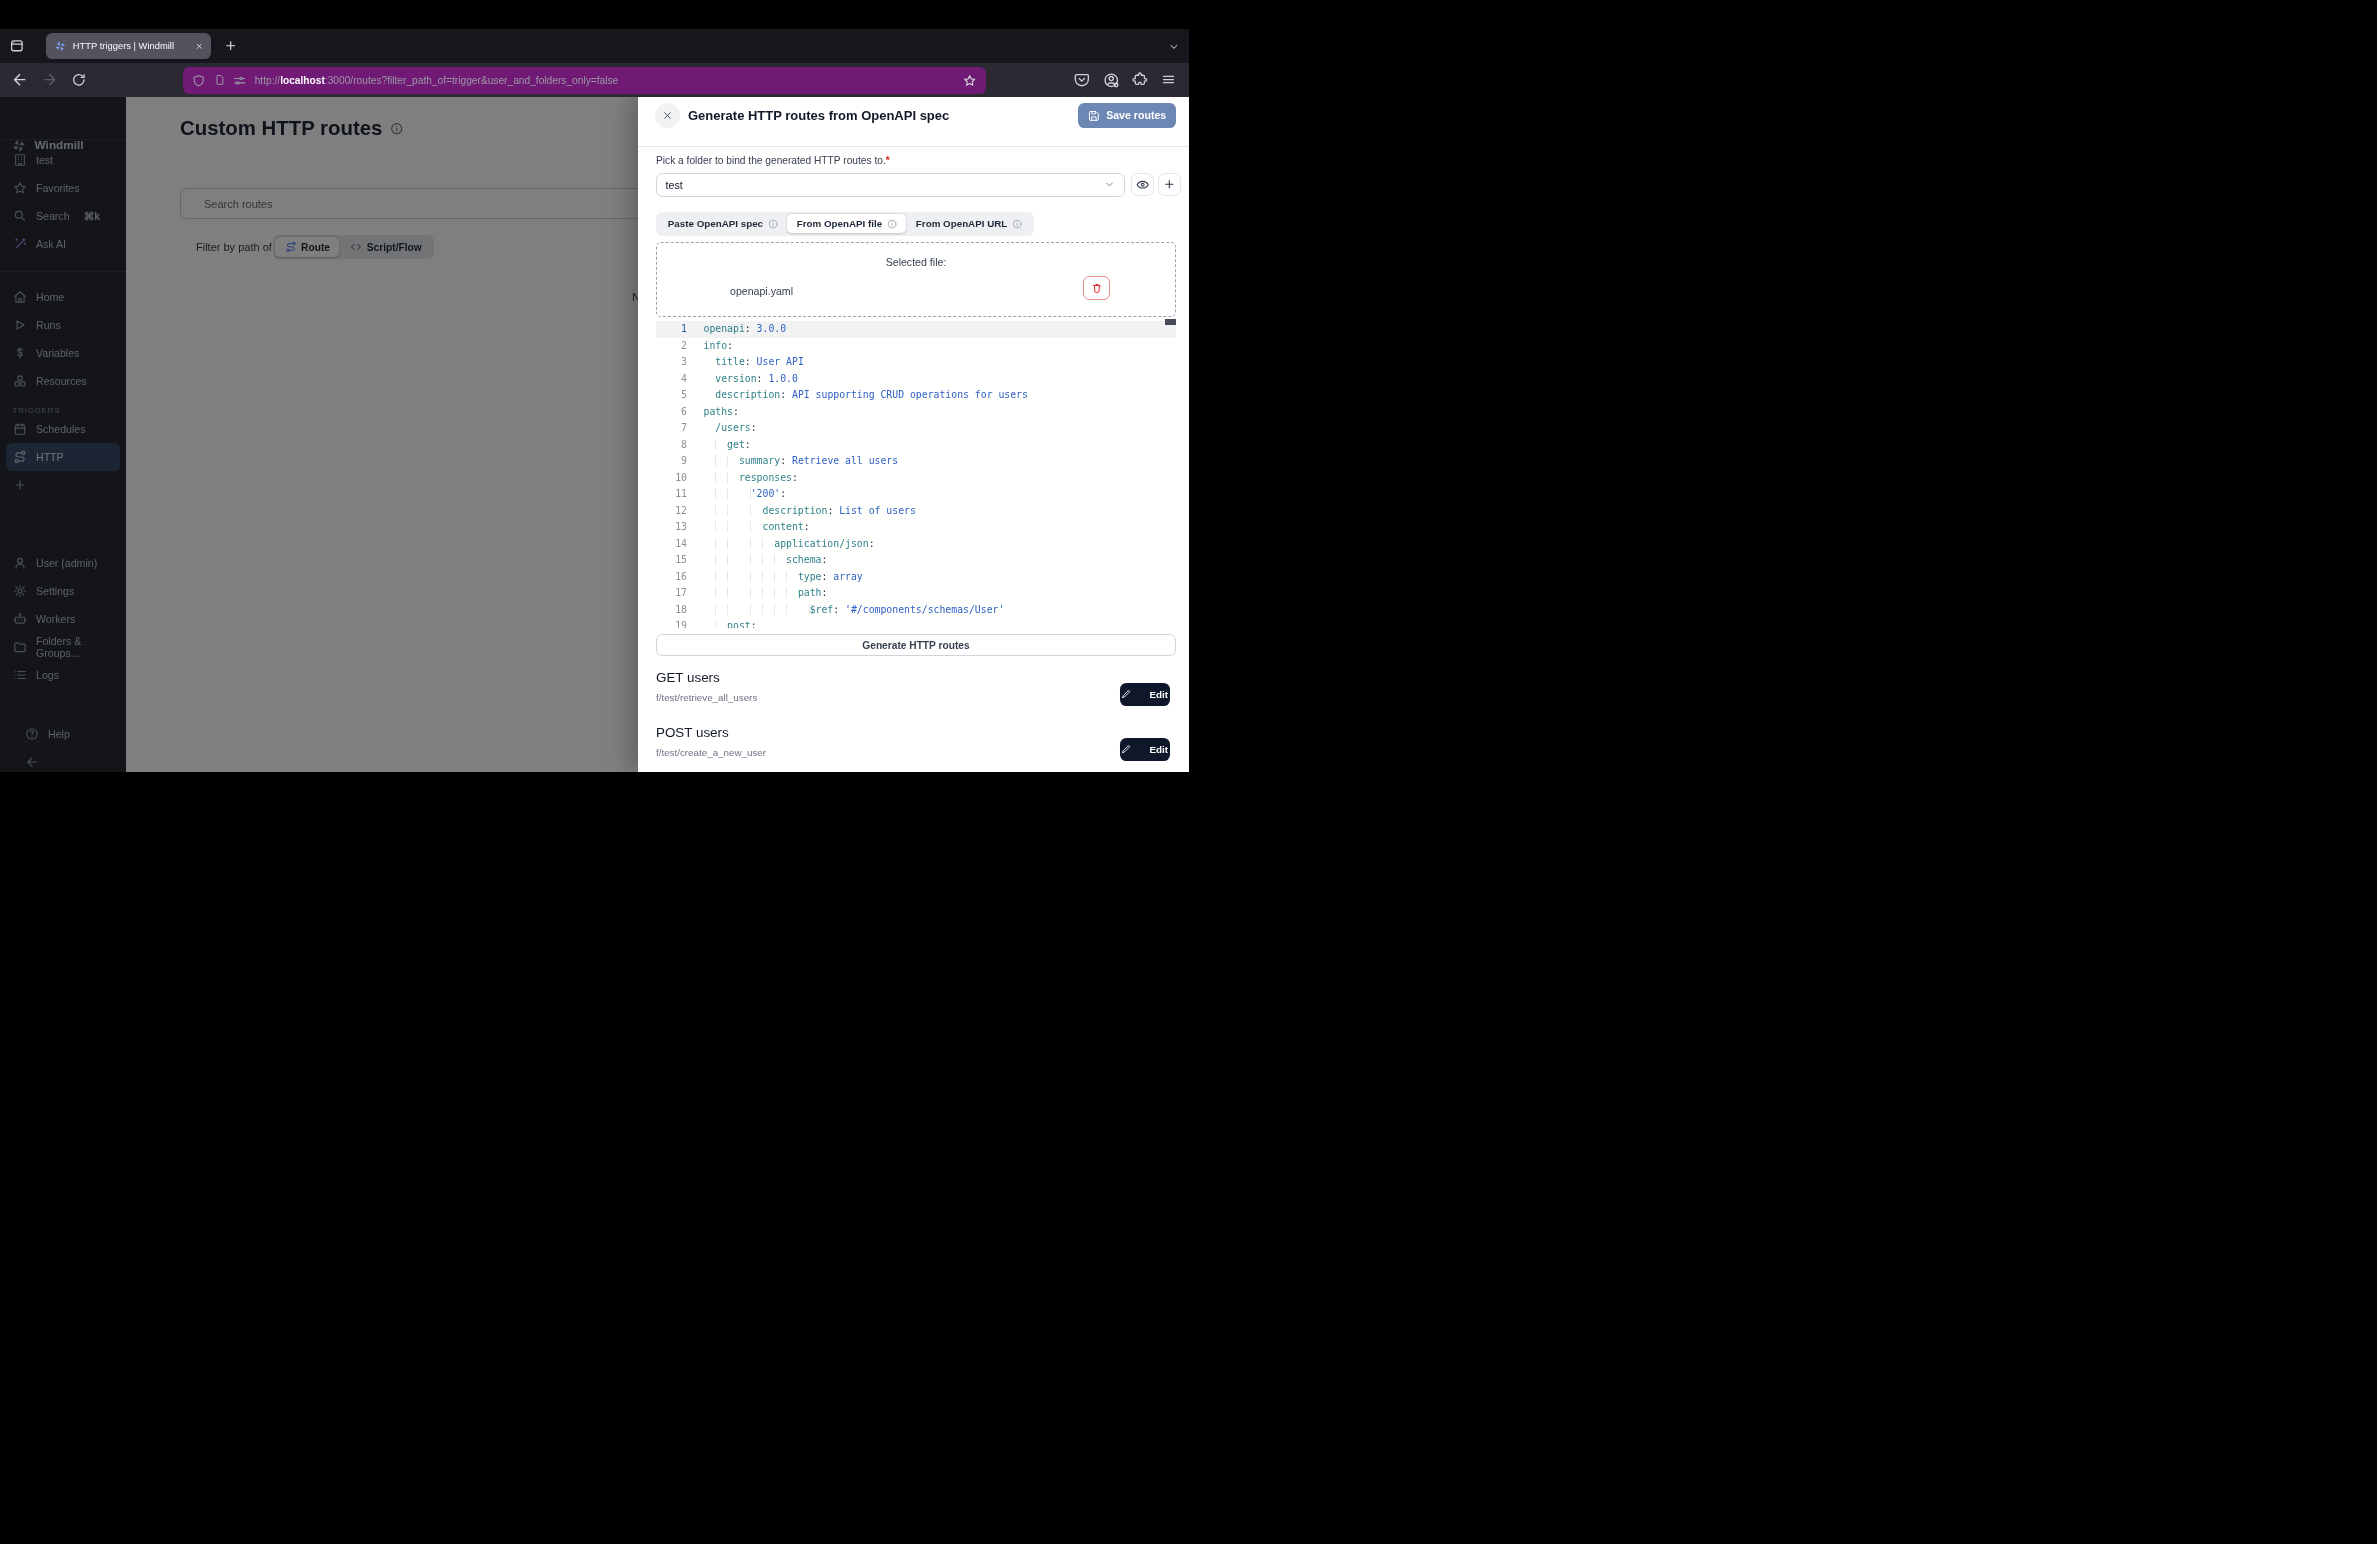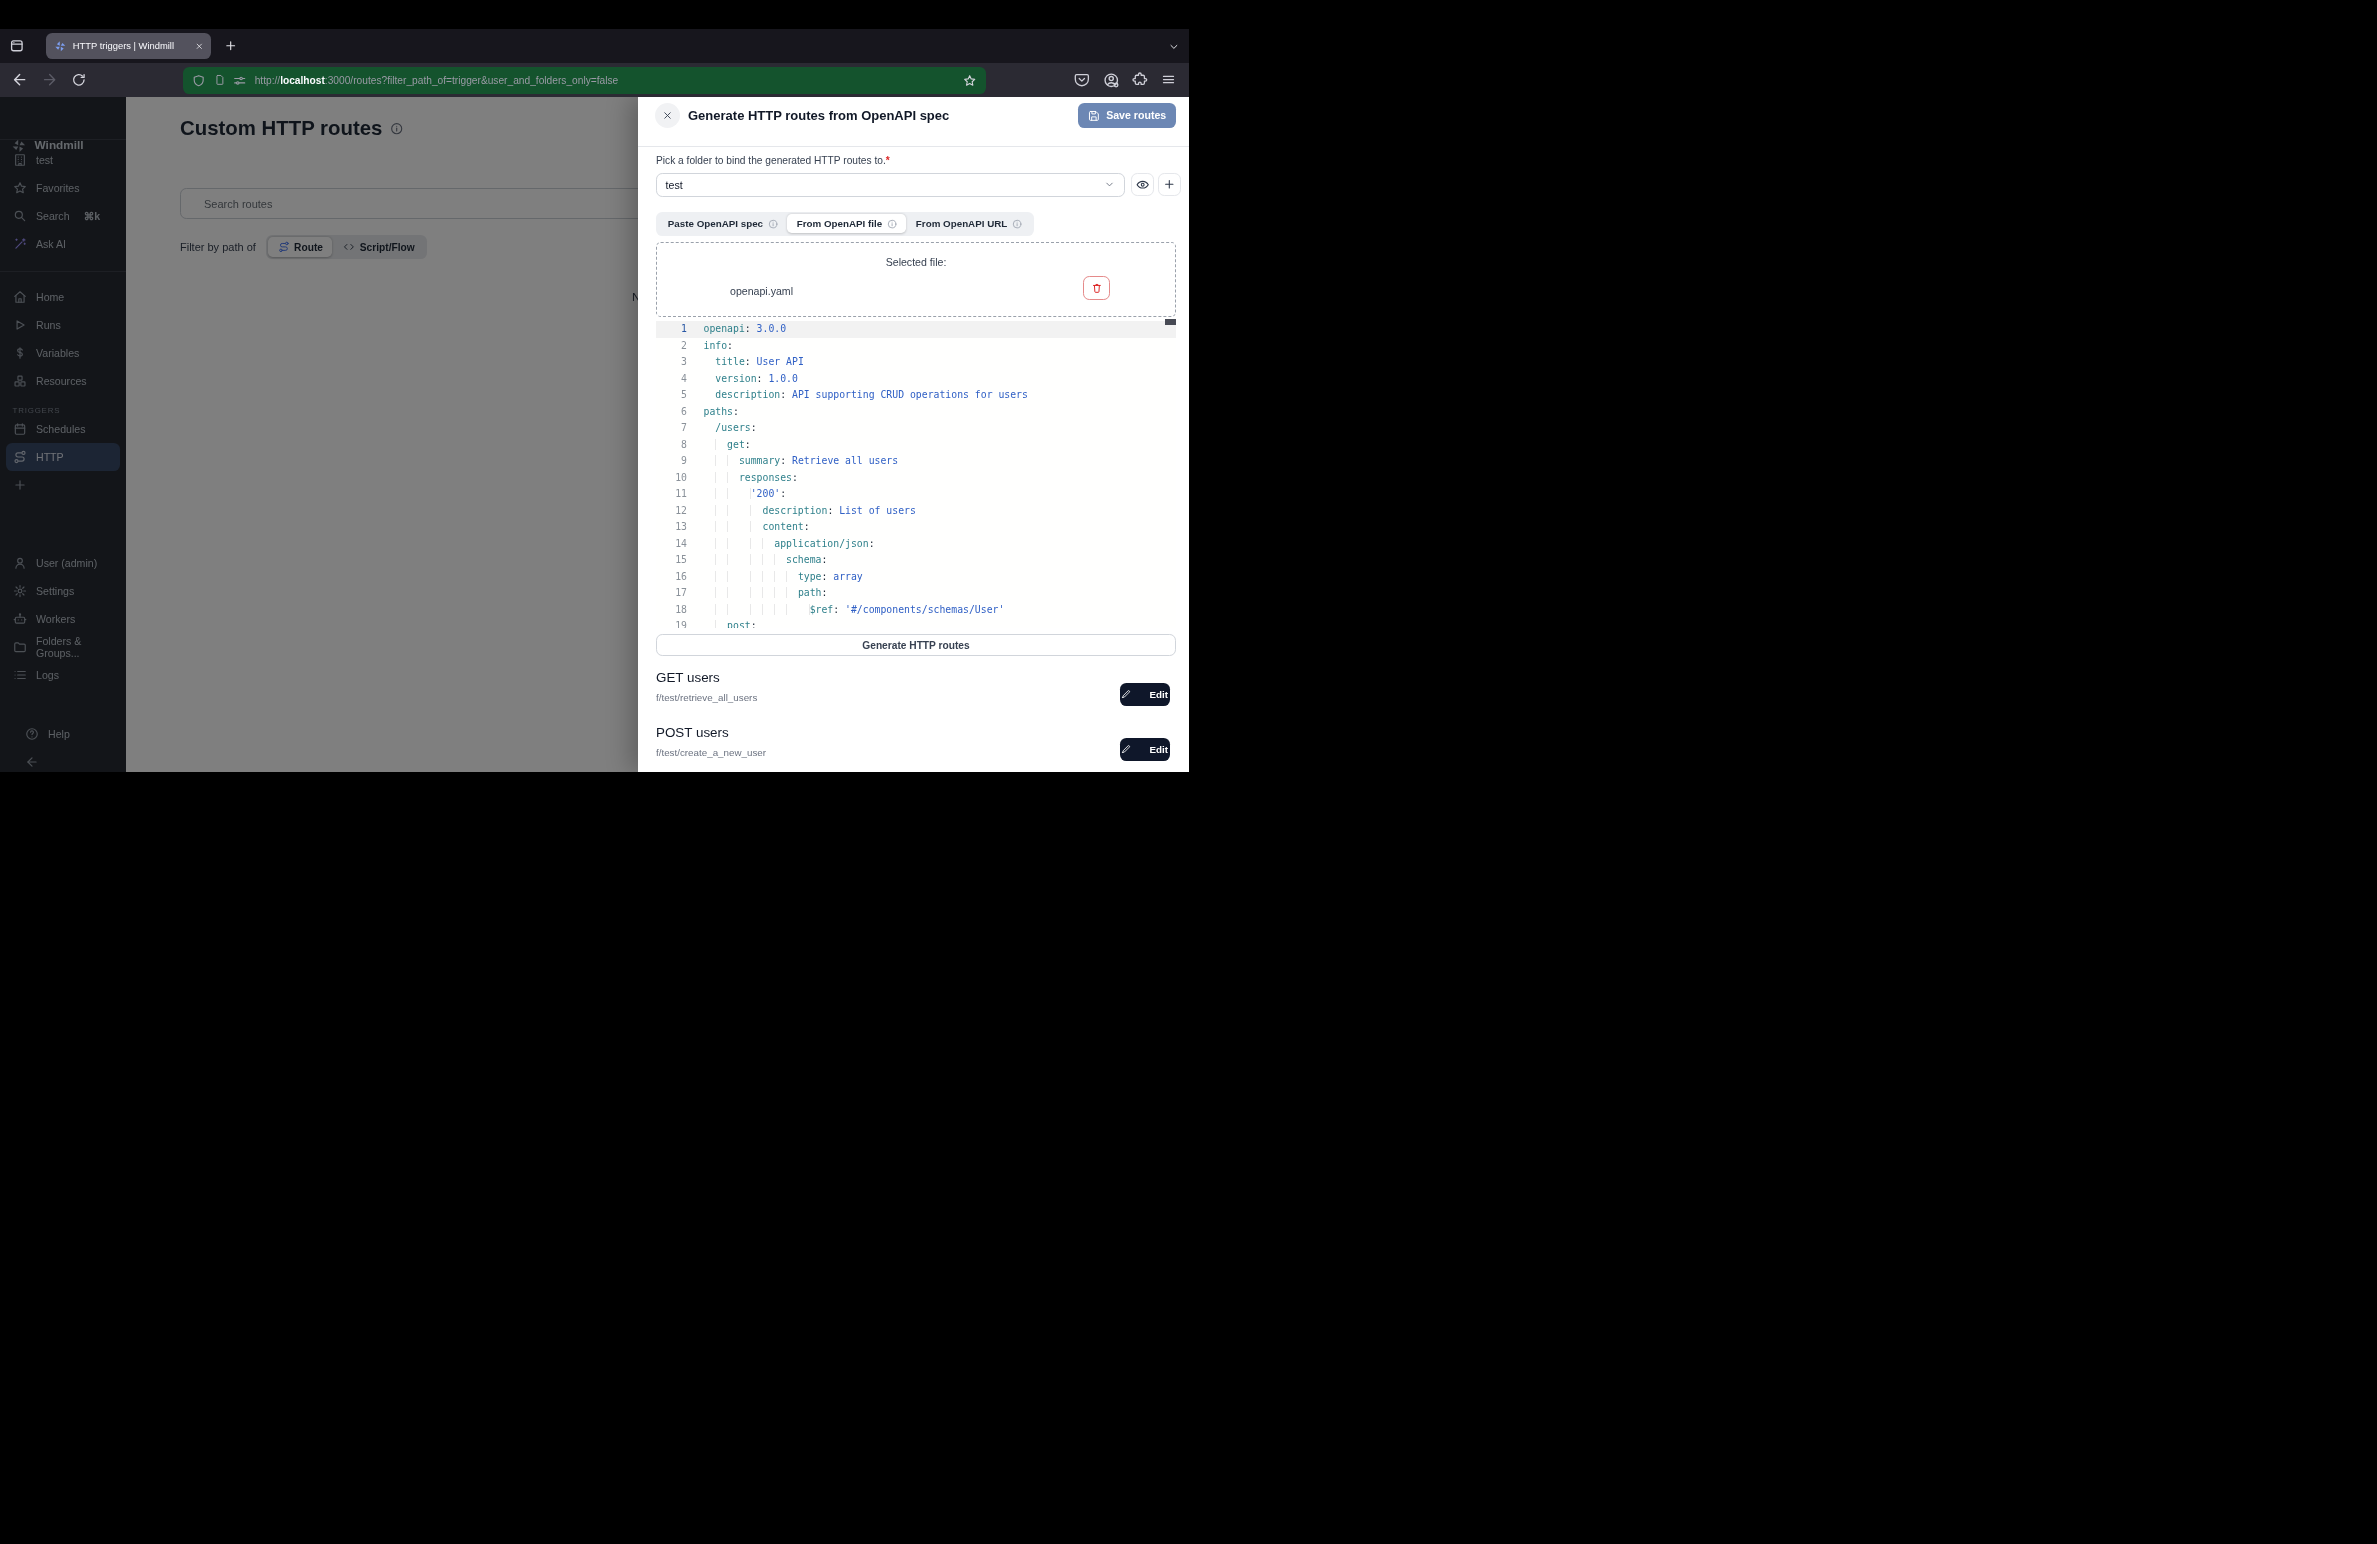--- a/index.html
+++ b/index.html
@@ -8,21 +8,21 @@
   .abs{position:absolute;}
   .ic{display:inline-flex;align-items:center;justify-content:center;flex:none;}
   .ic svg{width:100%;height:100%;stroke:currentColor;fill:none;stroke-width:2;stroke-linecap:round;stroke-linejoin:round;}
 
   
   .tabstrip{position:absolute;top:29px;left:0;right:0;height:34px;background:#17161d;}
   .tab{position:absolute;left:46px;top:3.9px;width:165px;height:26px;background:#53525d;border-radius:6.3px;
        display:flex;align-items:center;gap:6.3px;padding:0 7.9px;box-sizing:border-box;color:#fbfbfe;}
   .tab-title{font-size:9.4px;flex:1;white-space:nowrap;overflow:hidden;}
   .toolbar{position:absolute;top:63px;left:0;right:0;height:35px;background:#2b2a33;color:#cfcfd8;}
-  .urlbar{position:absolute;left:183px;top:3.9px;width:803px;height:27px;background:#14532d;border-radius:6.3px;
+  .urlbar{position:absolute;left:183px;top:3.9px;width:803px;height:27px;background:#701a75;border-radius:6.3px;
           display:flex;align-items:center;gap:7.9px;padding:0 9.4px;box-sizing:border-box;color:#9a9aa5;font-size:10.2px;}
   .url-host{color:#fbfbfe;font-weight:bold;}
   .urltext{flex:1;white-space:nowrap;overflow:hidden;}
 
   
   .page{position:absolute;top:97px;left:0;right:0;bottom:0;background:#fff;overflow:hidden;}
 
   
   .sidebar{position:absolute;left:0;top:0;width:126px;height:100%;background:#272b33;z-index:1;}
   .sb-logo{position:absolute;left:11px;top:7.9px;display:flex;gap:7.9px;color:#cbd2da;font-weight:bold;font-size:11.8px;margin-top:33px;}
@@ -39,21 +39,21 @@
 
   
   .main{position:absolute;left:126px;top:0;right:0;bottom:0;background:#fff;}
   .page-title{position:absolute;left:54px;top:20.4px;display:flex;align-items:center;gap:7.9px;
               font-size:20.4px;font-weight:bold;color:#1f2937;}
   .page-title .ic{color:#6b7280;}
   .search-input{position:absolute;left:54px;top:91px;width:786px;height:31px;box-sizing:border-box;
                 border:0.8px solid #cbd0d6;border-radius:6.3px;padding:0 23px;font-size:11px;color:#1f2937;
                 font-family:"Liberation Sans",sans-serif;outline:none;background:#fff;}
   .search-input::placeholder{color:#697077;}
-  .filter-row{position:absolute;left:54px;top:138px;display:flex;align-items:center;gap:10px;justify-content:flex-end;}
+  .filter-row{position:absolute;left:70px;top:138px;display:flex;align-items:center;gap:1px;justify-content:flex-end;}
   .filter-label{font-size:11px;color:#374151;}
   .seg{background:#e7e9ec;border-radius:6.3px;padding:2.4px;display:flex;gap:1.6px;}
   .seg-opt{display:flex;align-items:center;gap:4.7px;padding:3.9px 9.4px;border-radius:4.7px;font-size:10.2px;font-weight:bold;color:#1f2937;cursor:pointer;}
   .seg-opt.active{background:#fff;box-shadow:0 0.8px 2.4px rgba(0,0,0,.25);}
   .seg-opt .ic{color:#374151;}
   .seg-opt.active .ic{color:#4472f0;}
   .empty-text{position:absolute;left:506px;top:193px;font-size:11.8px;color:#374151;white-space:nowrap;}
 
   .overlay{position:absolute;left:0;top:0;width:638px;height:100%;background:rgba(0,0,0,.5);z-index:5;}
 

